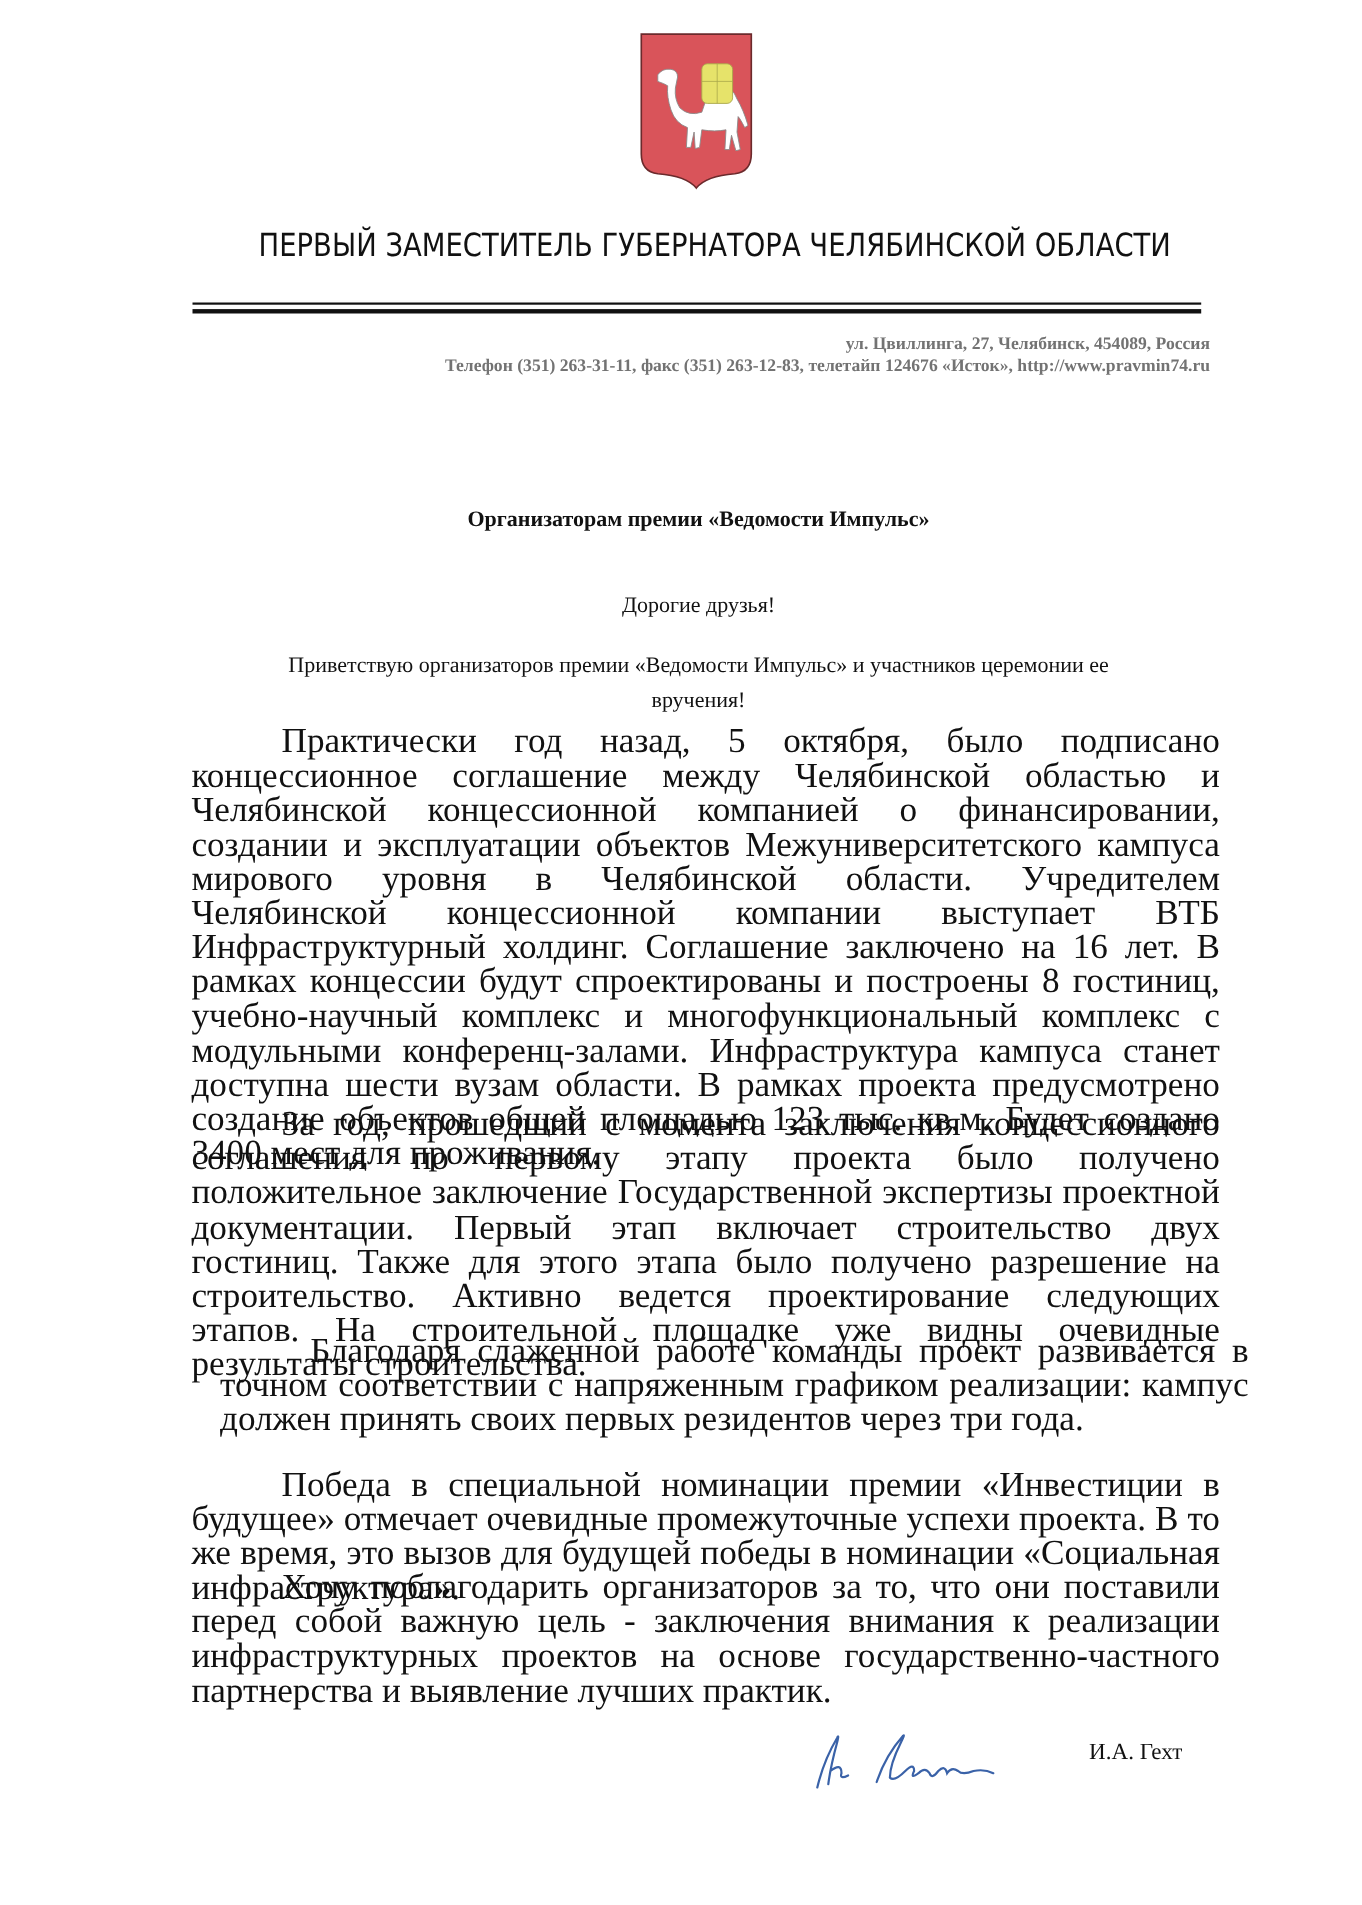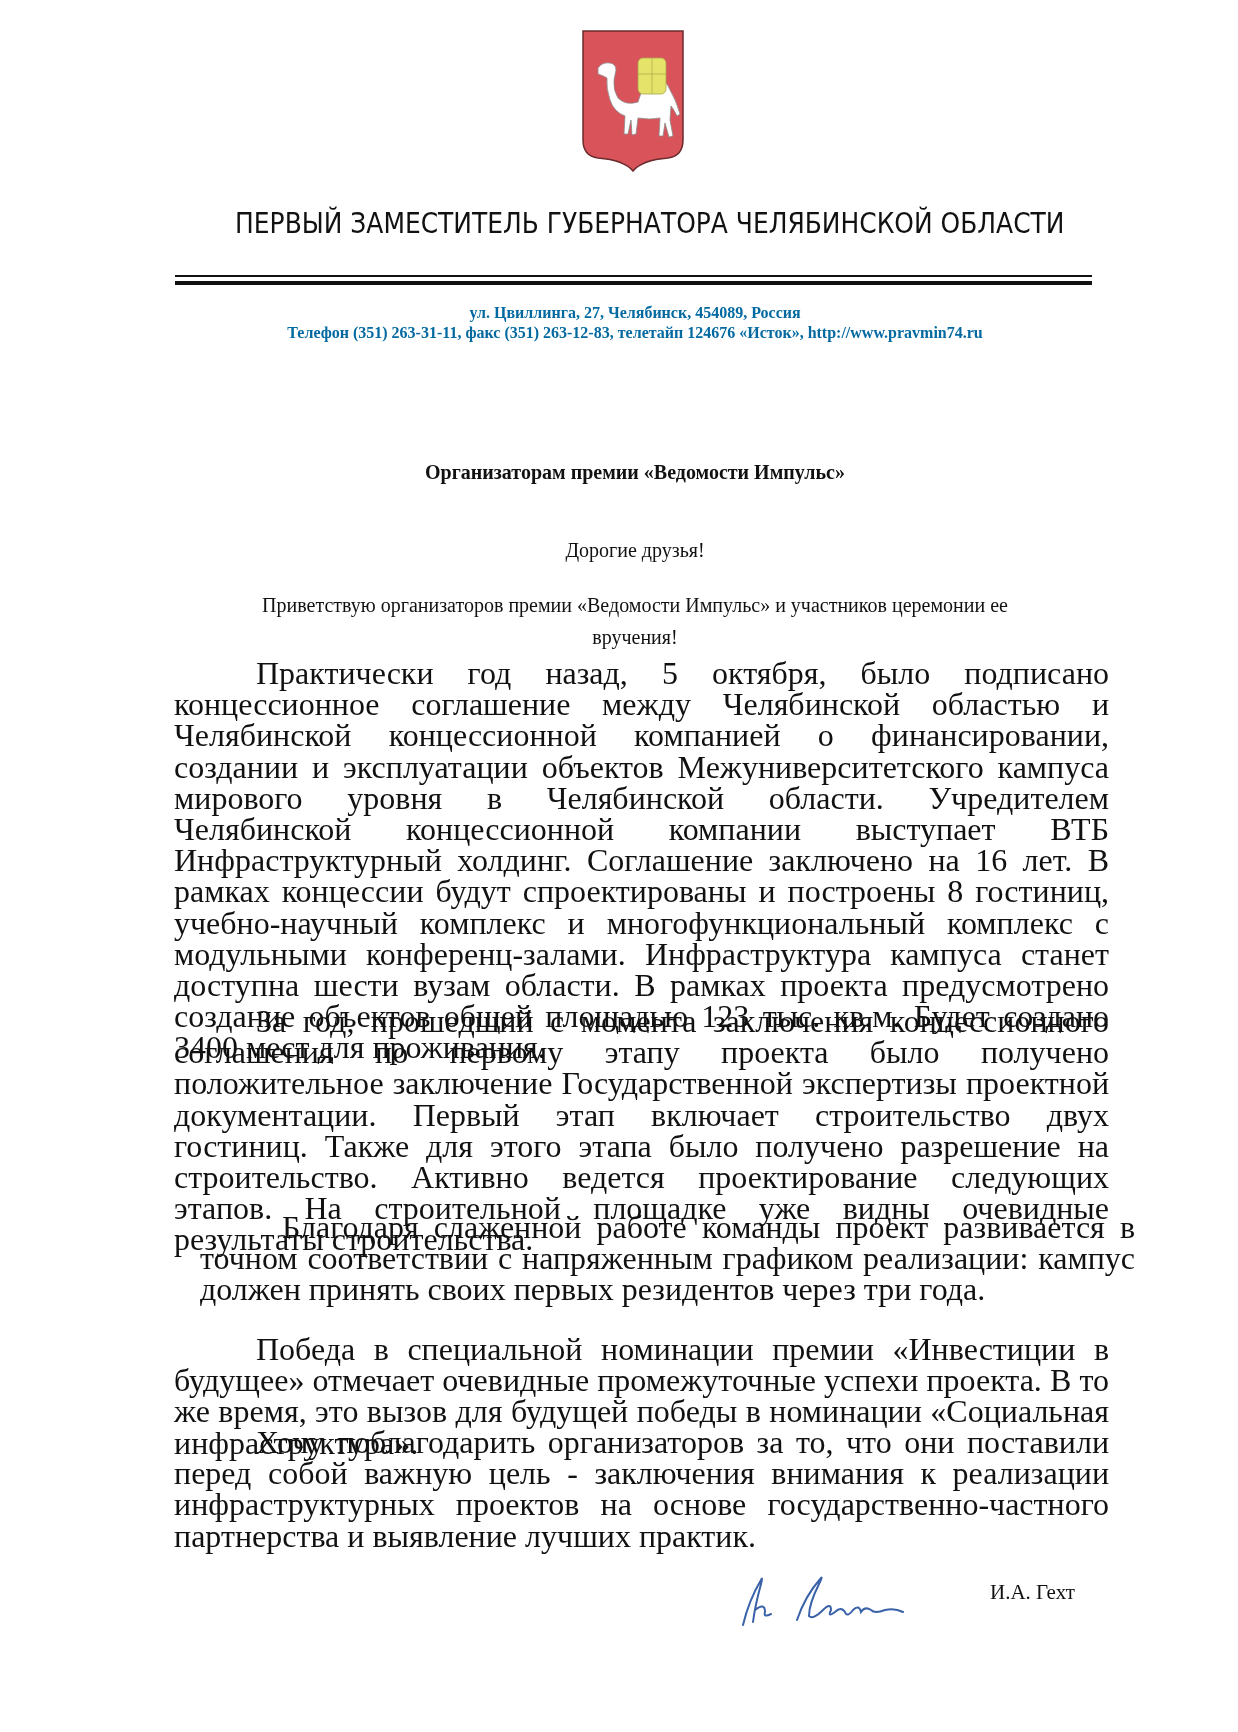--- a/index.html
+++ b/index.html
@@ -4,22 +4,22 @@
 <style>
   html, body { margin: 0; padding: 0; background: #ffffff; }
   body { width: 1238px; height: 1732px; position: relative; overflow: hidden;
          font-family: "Liberation Serif", serif; color: #1a1a1a; }
   .emblem { position: absolute; left: 580px; top: 28px; width: 106px; height: 146px; }
   .org-title { position: absolute; left: 170px; top: 206px; width: 930px; text-align: center;
                font-family: "DejaVu Sans", sans-serif; font-size: 29px; letter-spacing: 0px;
                transform: scaleX(0.86); transform-origin: center; white-space: nowrap; color: #111; }
   .rule-thin { position: absolute; left: 175px; top: 275px; width: 917px; height: 2px; background: #111; }
   .rule-thick { position: absolute; left: 175px; top: 281px; width: 917px; height: 4px; background: #111; }
-  .addr { position: absolute; left: 170px; width: 930px; text-align: center; font-weight: bold;
-          font-size: 16px; color: #0369a1; white-space: nowrap; }
+  .addr { position: absolute; left: 170px; width: 930px; text-align: right; font-weight: bold;
+          font-size: 16px; color: #737373; white-space: nowrap; }
   .addr1 { top: 304px; }
   .addr2 { top: 324px; }
   .heading { position: absolute; left: 170px; width: 930px; text-align: center; font-size: 20px; color: #111; }
   .h-addressee { top: 461px; font-weight: bold; }
   .h-greeting { top: 527px; margin-top: 12px; }
   .h-welcome { top: 589px; line-height: 32px; }
   .body-text { position: absolute; left: 174px; width: 935px; font-size: 32px; line-height: 31.2px;
                text-align: justify; color: #111; }
   .body-text p { margin: 0; text-indent: 82px; }
   .p1 { top: 658px; }

